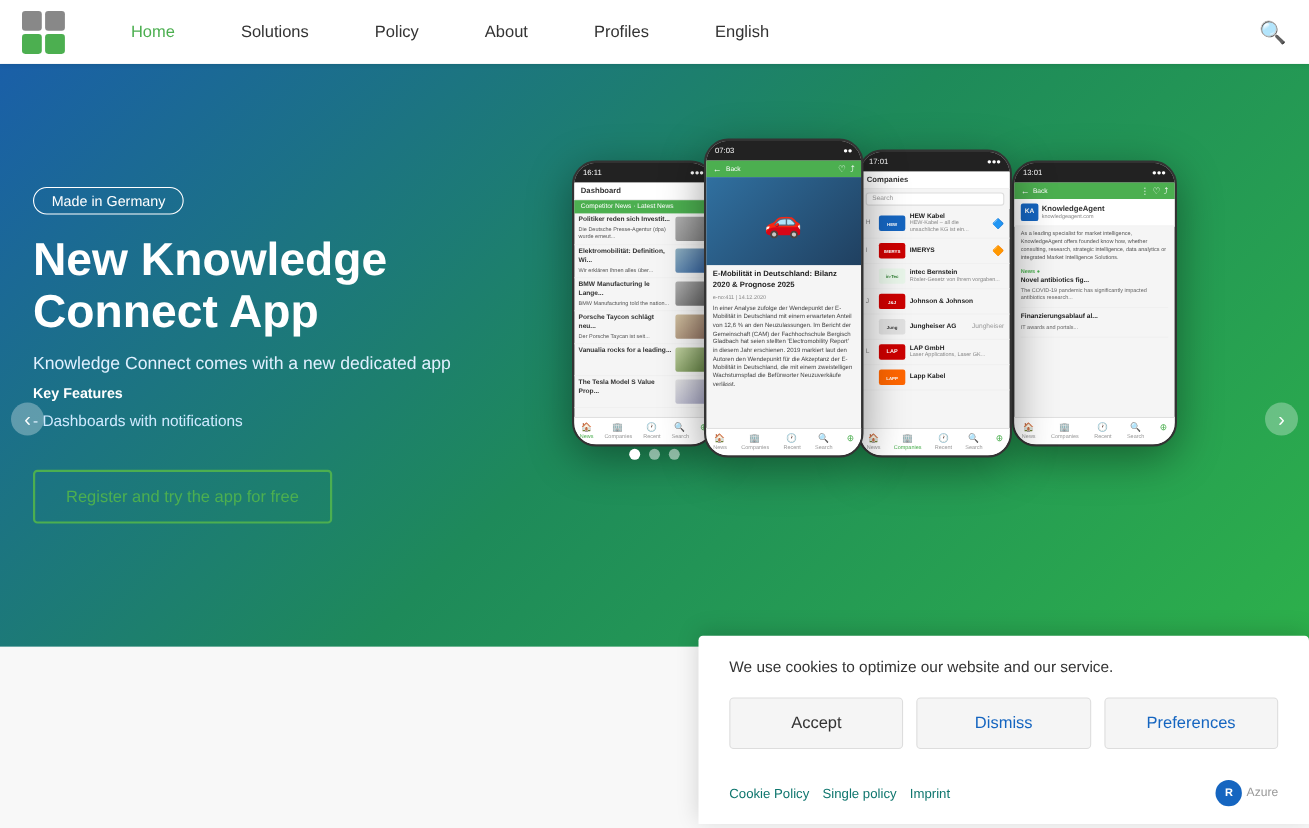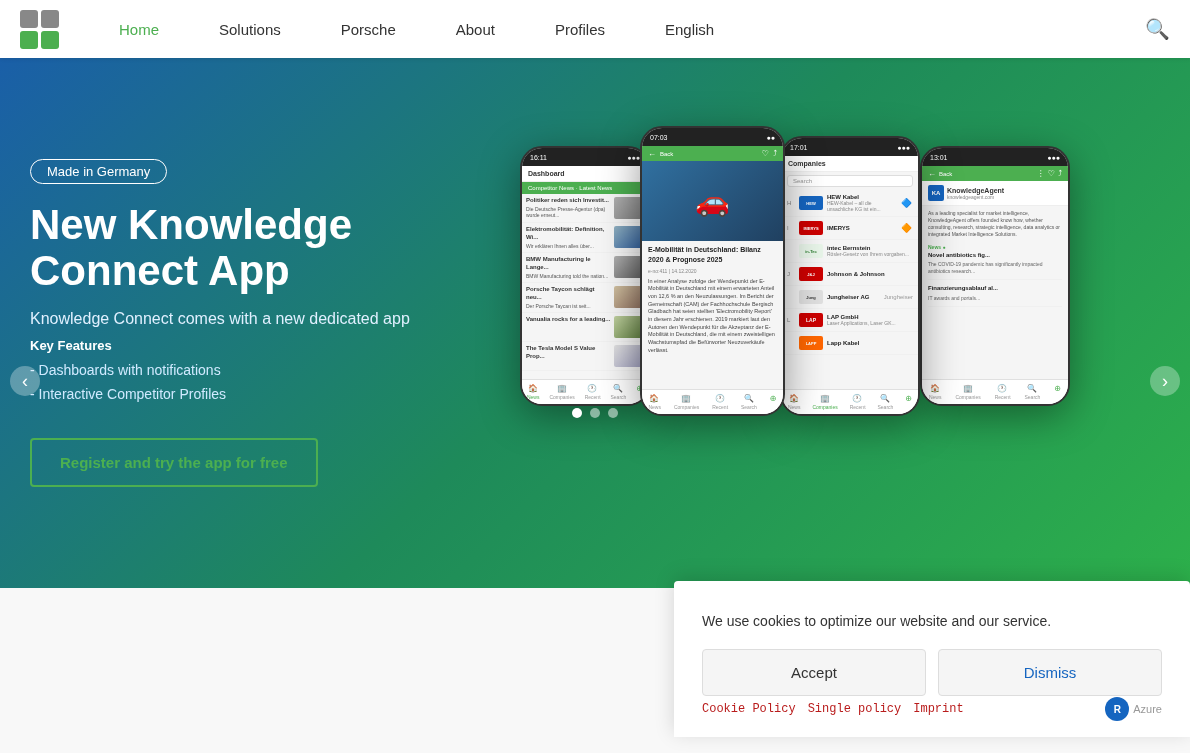--- a/index.html
+++ b/index.html
@@ -100,21 +100,21 @@
       line-height: 1.7;
     }
     .cta-btn {
       display: inline-block;
       border: 2px solid #4caf50;
       background: transparent;
       color: #4caf50;
       padding: 14px 28px;
       border-radius: 4px;
       font-size: 15px;
-      font-weight: 700;
+      font-weight: 400;
       cursor: pointer;
       margin-top: 8px;
     }
 
     
     .phones-area {
       position: absolute;
       right: -20px;
       top: 58px;
       bottom: 0;
@@ -301,58 +301,58 @@
     .dot {
       width: 10px; height: 10px;
       border-radius: 50%;
       background: rgba(255,255,255,0.5);
     }
     .dot.active { background: #fff; }
 
     
     .cookie-banner {
       position: absolute;
-      bottom: 16px; right: 0;
-      width: 516px;
+      bottom: 4px; right: 0;
+      width: 555px;
       background: #fff;
       border-radius: 4px 4px 0 0;
       box-shadow: 0 -4px 20px rgba(0,0,0,0.15);
-      padding: 32px 28px 16px;
+      padding: 20px 28px 16px;
       z-index: 100;
     }
     .cookie-text {
       font-size: 14px;
       color: #333;
       margin-bottom: 20px;
     }
     .cookie-buttons {
       display: flex;
       gap: 12px;
-      margin-bottom: 1px;
+      margin-bottom: 28px;
     }
     .cookie-btn {
       flex: 1;
       padding: 14px;
       border-radius: 4px;
       font-size: 15px;
       font-weight: 500;
       cursor: pointer;
       border: 1px solid #ddd;
       background: #fff;
     }
     .cookie-btn.accept { background: #f5f5f5; color: #333; }
     .cookie-btn.dismiss { background: #f5f5f5; color: #1565c0; }
     .cookie-btn.preferences { background: #f5f5f5; color: #1565c0; }
     .cookie-footer {
       display: flex;
       align-items: center;
       justify-content: space-between;
     }
     .cookie-links { display: flex; gap: 12px; font-size: 12px; color: #666; }
-    .cookie-links a { color: #b91c1c; text-decoration: none; font-family: Liberation Mono, monospace; }
+    .cookie-links a { color: #0f766e; text-decoration: none; }
     .revain-logo {
       display: flex; align-items: center; gap: 4px;
       font-size: 11px; color: #999;
     }
     .revain-icon {
       width: 24px; height: 24px;
       background: #1565c0;
       border-radius: 50%;
       display: flex; align-items: center; justify-content: center;
       color: #fff; font-size: 10px; font-weight: bold;
@@ -372,38 +372,37 @@
 <nav class="navbar">
   <div class="logo">
     <div class="logo-dot gray"></div>
     <div class="logo-dot gray"></div>
     <div class="logo-dot green"></div>
     <div class="logo-dot green"></div>
   </div>
   <div class="nav-links">
     <a class="nav-link active">Home</a>
     <a class="nav-link">Solutions</a>
-    <a class="nav-link">Porsche</a>
+    <a class="nav-link">Policy</a>
     <a class="nav-link">About</a>
     <a class="nav-link">Profiles</a>
     <a class="nav-link">English</a>
   </div>
   <span class="nav-search">🔍</span>
 </nav>
 
 <section class="hero">
 
   <div class="hero-content">
     <span class="badge">Made in Germany</span>
     <h1 class="hero-title">New Knowledge Connect App</h1>
     <p class="hero-subtitle">Knowledge Connect comes with a new dedicated app</p>
     <div class="hero-features">
       <strong>Key Features</strong>
       <p>- Dashboards with notifications</p>
-      <p>- Interactive Competitor Profiles</p>
     </div>
     <button class="cta-btn">Register and try the app for free</button>
   </div>
 
   <div class="phones-area">
 
     <div class="phone-mock phone-1">
       <div class="phone-screen">
         <div class="phone-topbar">
           <span>16:11</span>
@@ -681,20 +680,21 @@
   </div>
 </section>
 
 <div class="below-hero"></div>
 
 <div class="cookie-banner">
   <p class="cookie-text">We use cookies to optimize our website and our service.</p>
   <div class="cookie-buttons">
     <button class="cookie-btn accept">Accept</button>
     <button class="cookie-btn dismiss">Dismiss</button>
+    <button class="cookie-btn preferences">Preferences</button>
   </div>
   <div class="cookie-footer">
     <div class="cookie-links">
       <a href="#">Cookie Policy</a>
       <a href="#">Single policy</a>
       <a href="#">Imprint</a>
     </div>
     <div class="revain-logo">
       <div class="revain-icon">R</div>
       <span>Azure</span>

